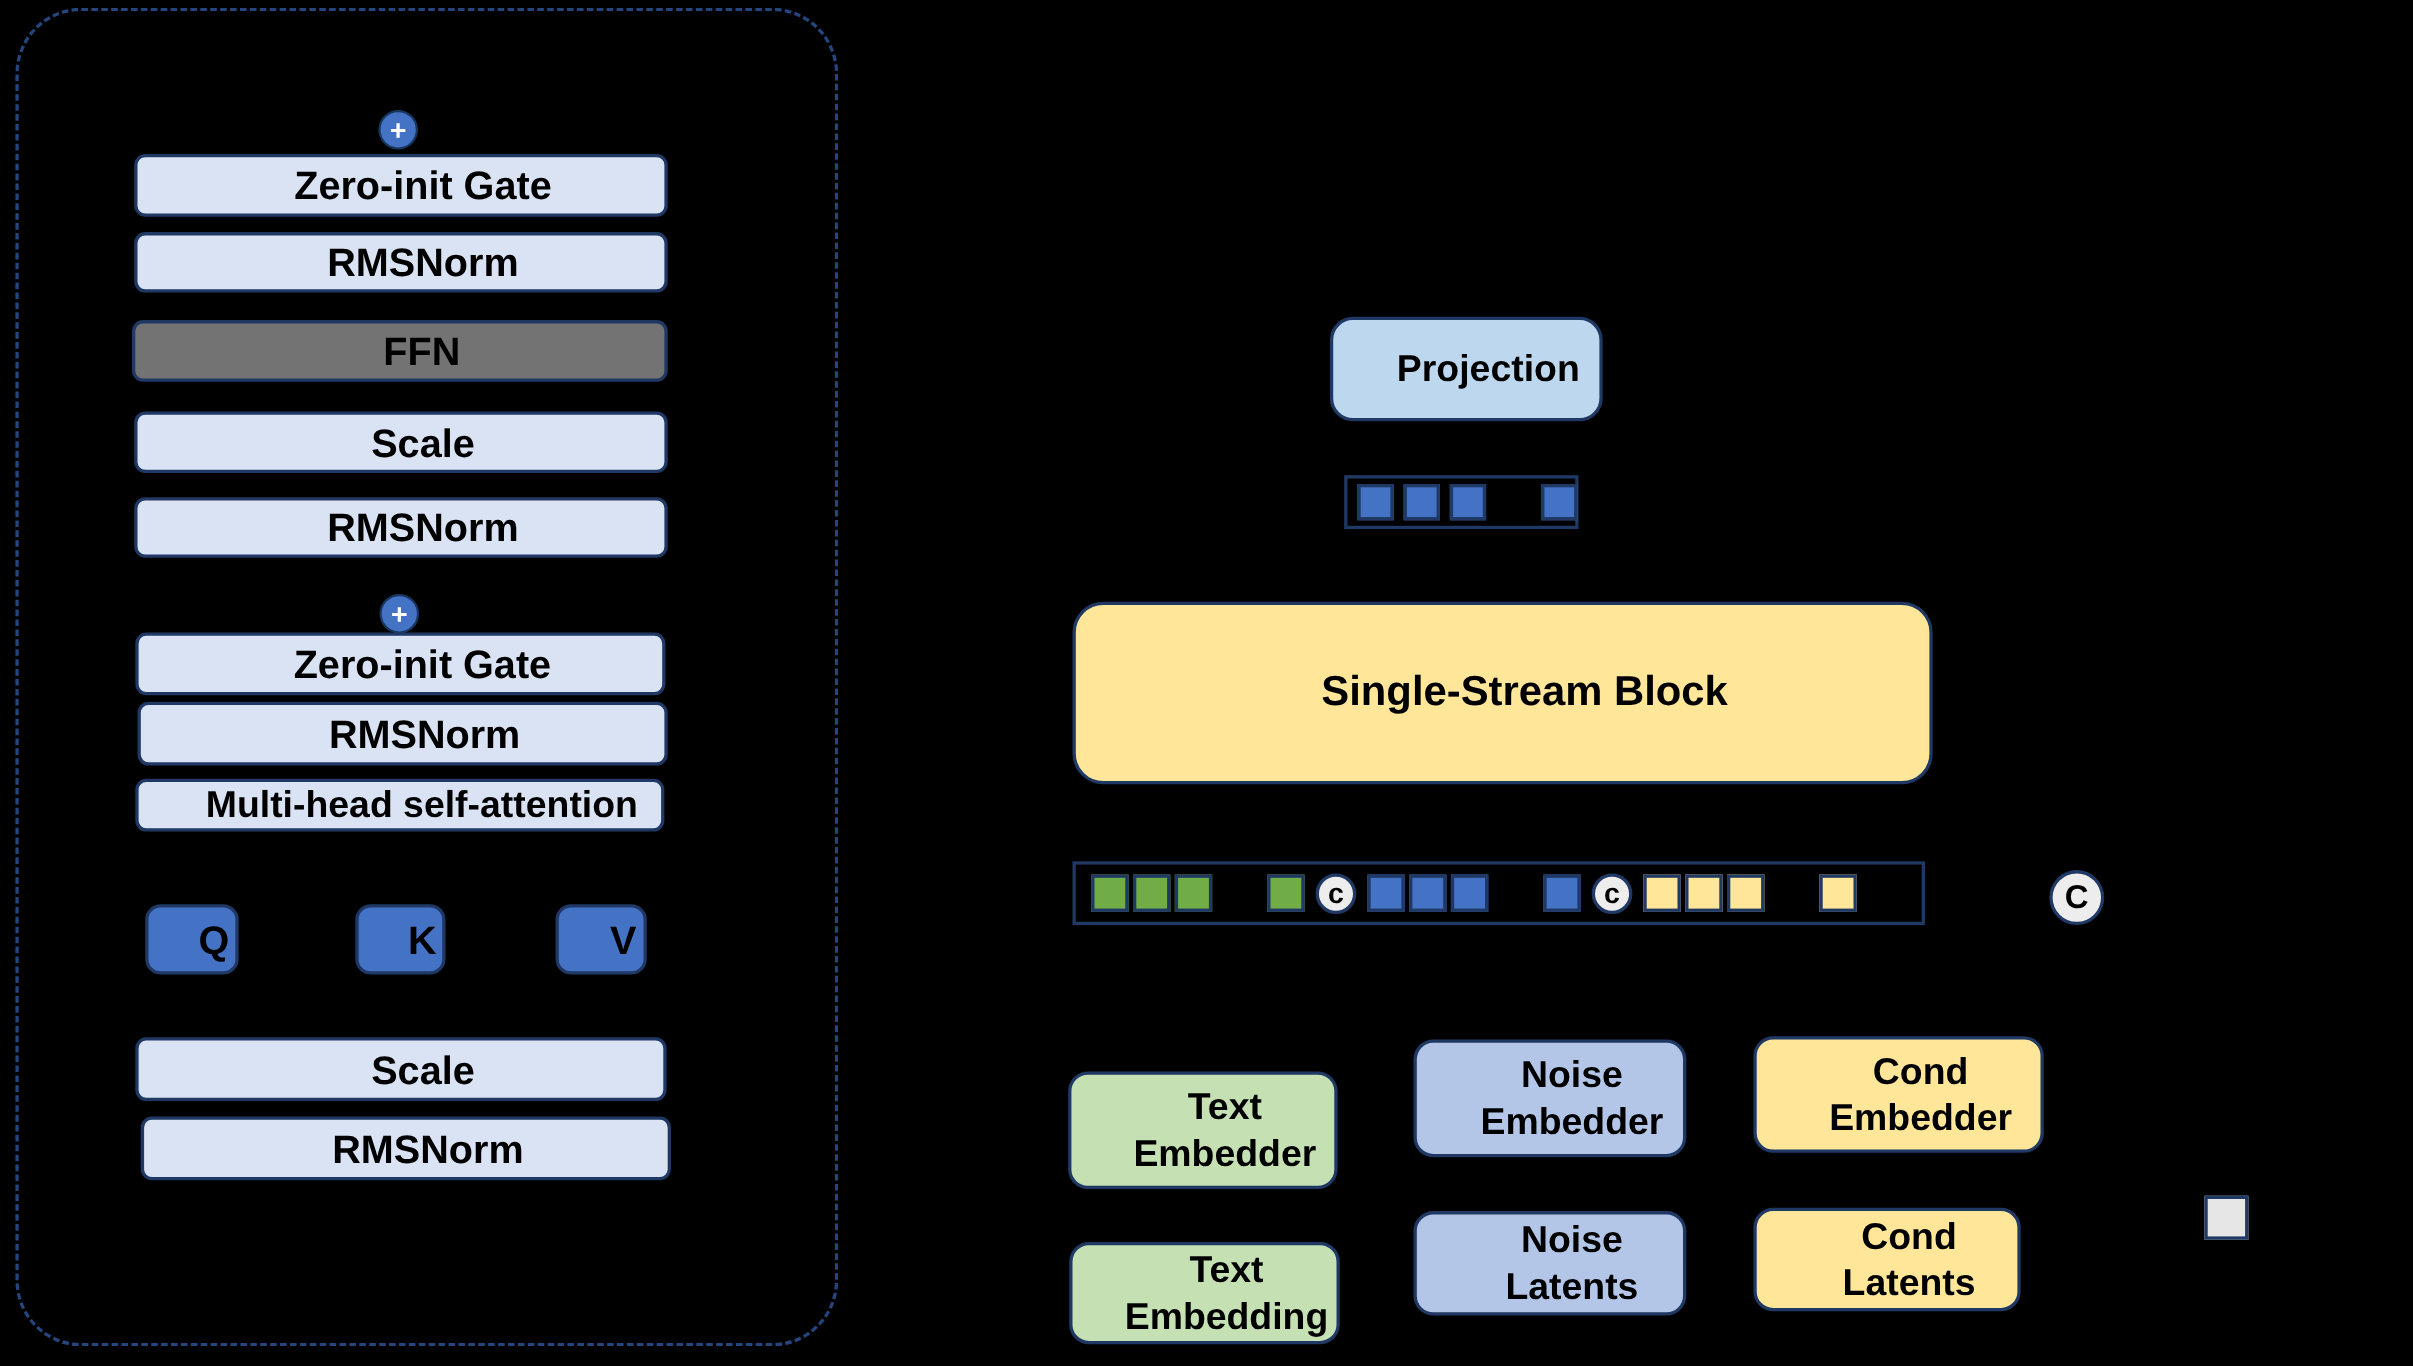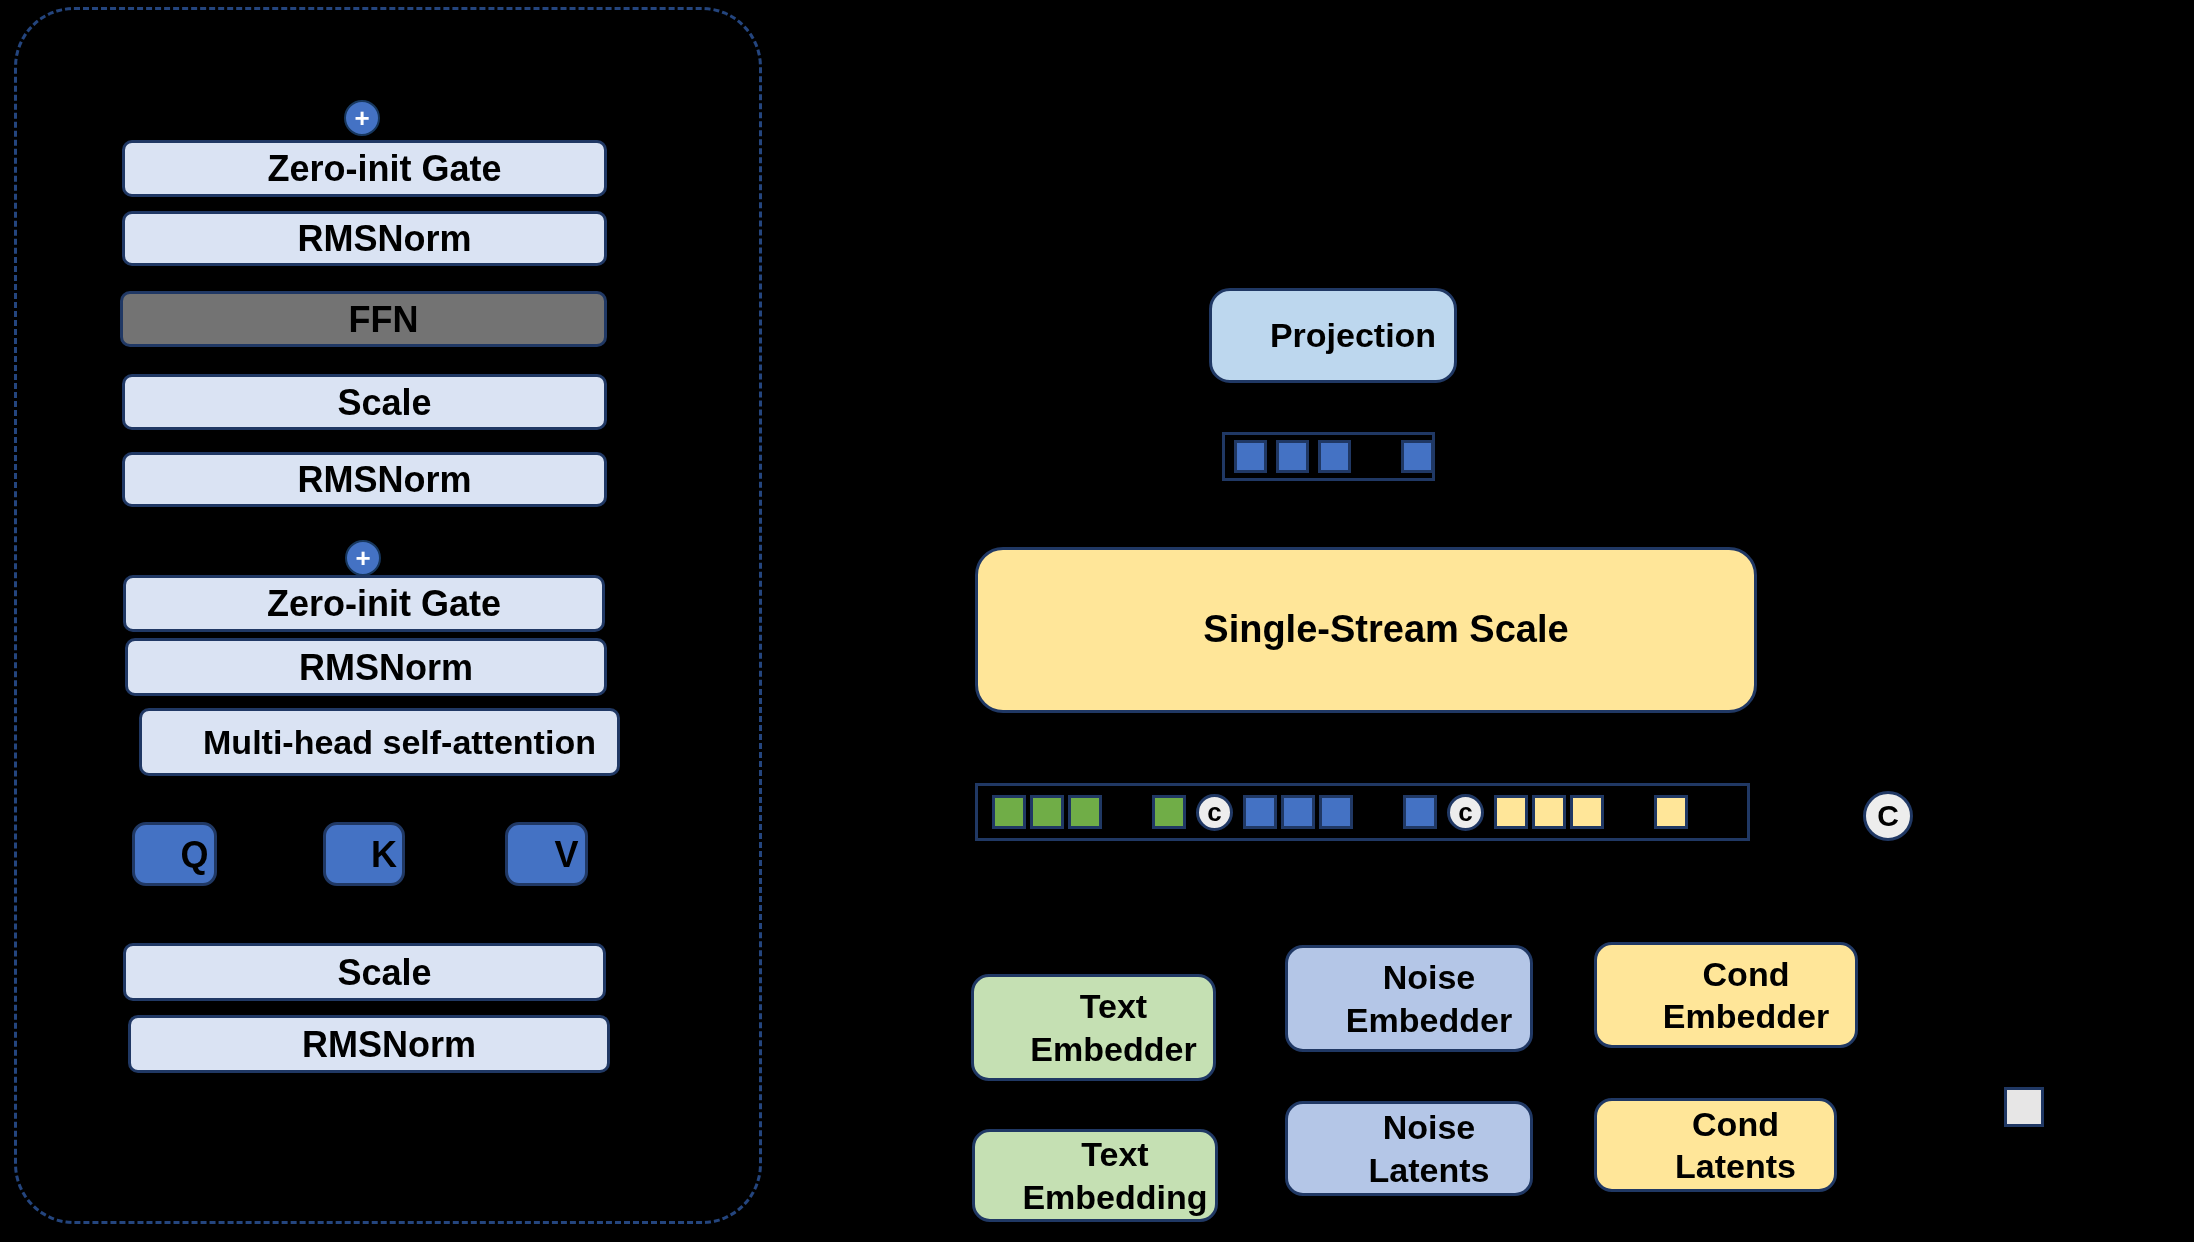--- a/index.html
+++ b/index.html
@@ -51,39 +51,39 @@
       <span>+</span>
     </div>
 
   <div class="box lav" style="left:122px;top:140px;width:485px;height:57px;">Zero-init Gate</div>
   <div class="box lav" style="left:122px;top:211px;width:485px;height:55px;">RMSNorm</div>
   <div class="box ffn" style="left:120px;top:291px;width:487px;height:56px;">FFN</div>
   <div class="box lav" style="left:122px;top:374px;width:485px;height:56px;">Scale</div>
   <div class="box lav" style="left:122px;top:452px;width:485px;height:55px;">RMSNorm</div>
   <div class="box lav" style="left:123px;top:575px;width:482px;height:57px;">Zero-init Gate</div>
   <div class="box lav" style="left:125px;top:638px;width:482px;height:58px;">RMSNorm</div>
-  <div class="box lav" style="left:139px;top:708px;width:481px;height:68px;font-size:34px;">Multi-head self-attention</div>
+  <div class="box lav" style="left:123px;top:708px;width:481px;height:48px;font-size:34px;">Multi-head self-attention</div>
   <div class="box lav" style="left:123px;top:943px;width:483px;height:58px;">Scale</div>
   <div class="box lav" style="left:128px;top:1015px;width:482px;height:58px;">RMSNorm</div>
 
   <div class="box qkv" style="left:132px;top:822px;width:85px;height:64px;">Q</div>
   <div class="box qkv" style="left:323px;top:822px;width:82px;height:64px;">K</div>
   <div class="box qkv" style="left:505px;top:822px;width:83px;height:64px;">V</div>
 
   <div class="box proj" style="left:1209px;top:288px;width:248px;height:95px;border-radius:21px;">Projection</div>
 
   <div class="token-row" style="left:1222px;top:432px;width:213px;height:49px;padding-left:9px;gap:9px;">
       <span class="tok tok-blue" style="width: 33px; height: 33px;"></span>
       <span class="tok tok-blue" style="width: 33px; height: 33px;"></span>
       <span class="tok tok-blue" style="width: 33px; height: 33px;"></span>
       <span class="tok-gap" style="width: 32px;"></span>
       <span class="tok tok-blue" style="width: 33px; height: 33px;"></span>
     </div>
 
-  <div class="box ssb" style="left:975px;top:547px;width:782px;height:166px;">Single-Stream Scale</div>
+  <div class="box ssb" style="left:975px;top:547px;width:782px;height:166px;">Single-Stream Block</div>
 
   <div class="token-row" style="left:975px;top:783px;width:775px;height:58px;padding-left:14px;gap:4px;">
       <span class="tok tok-green" style="width: 34px; height: 34px;"></span>
       <span class="tok tok-green" style="width: 34px; height: 34px;"></span>
       <span class="tok tok-green" style="width: 34px; height: 34px;"></span>
       <span class="tok-gap" style="width: 42px;"></span>
       <span class="tok tok-green" style="width: 34px; height: 34px;"></span>
       <span class="tok-circle" style="width: 37px; height: 37px; font-size: 26px; margin: 0px 6px;">c</span>
       <span class="tok tok-blue" style="width: 34px; height: 34px;"></span>
       <span class="tok tok-blue" style="width: 34px; height: 34px;"></span>

